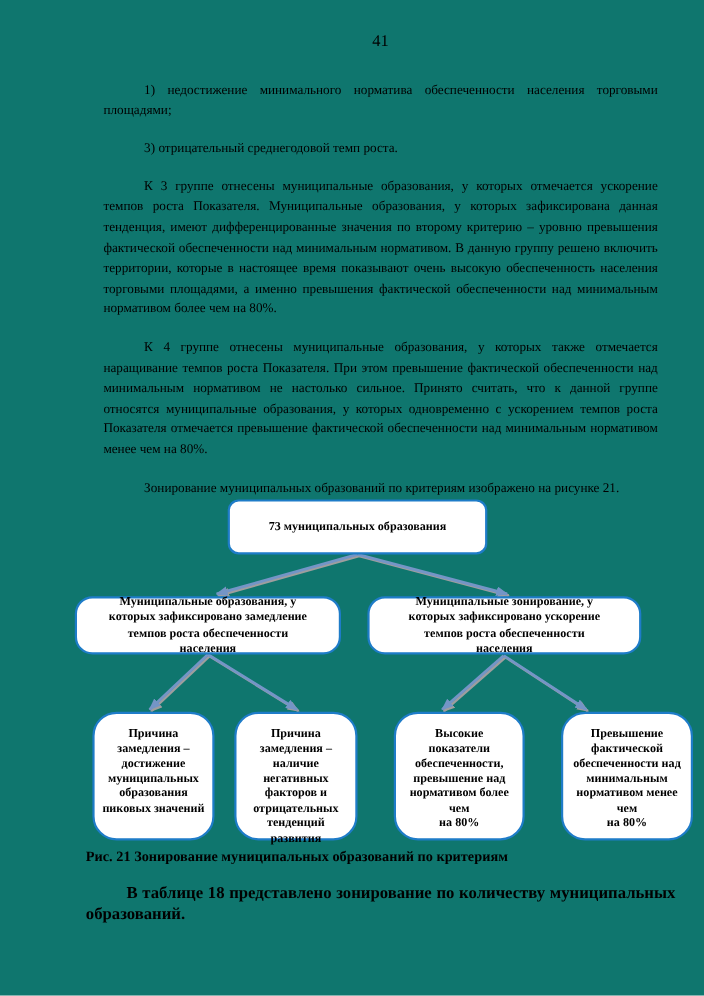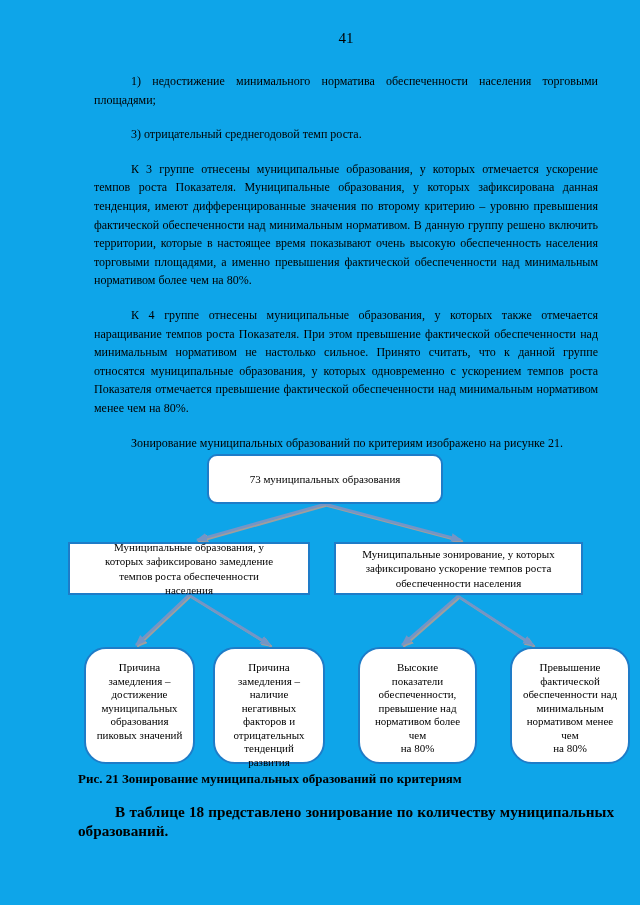--- a/index.html
+++ b/index.html
@@ -1,20 +1,20 @@
 <!DOCTYPE html>
 <html><head>
 <meta charset="utf-8">
 <style>
   html,body{margin:0;padding:0;background:#e8e8e8;}
   .page{
     position:relative;
     width:640px;height:905px;
     margin:0 auto;
-    background:#0ea5e9;
+    background:#0f766e;
     font-family:"Liberation Serif","DejaVu Serif",serif;
     color:#000000;
     overflow:hidden;
   }
   .page-number{
     position:absolute;top:30px;left:78px;width:536px;
     text-align:center;font-size:15px;
   }
   .body-text{
     position:absolute;top:56px;left:78px;width:536px;
@@ -26,27 +26,27 @@
   }
   .diagram{position:absolute;top:0;left:0;width:640px;height:905px;pointer-events:none;}
   .connectors{position:absolute;top:0;left:0;}
   .node{
     position:absolute;
     box-sizing:border-box;
     background:#ffffff;
     border:2.5px solid #1e7cc8;
     text-align:center;
     font-size:11px;
-    display:flex;align-items:center;justify-content:center;
+    display:flex;align-items:center;justify-content:center;font-weight:bold;
   }
   .node-root{
     left:207px;top:454px;width:236px;height:50px;border-radius:10px;
   }
   .node-mid{
-    top:542px;height:53px;border-radius:0;
+    top:542px;height:53px;border-radius:16px;
     line-height:14.5px;padding:3px 24px;
   }
   .node-mid-left{left:68px;width:242px;}
   .node-mid-right{left:334px;width:249px;}
   .node-leaf{
     top:647px;height:117px;border-radius:22px;
     line-height:13.5px;padding:12px 4px 4px 4px;
     align-items:flex-start;
     white-space:pre-line;
   }

